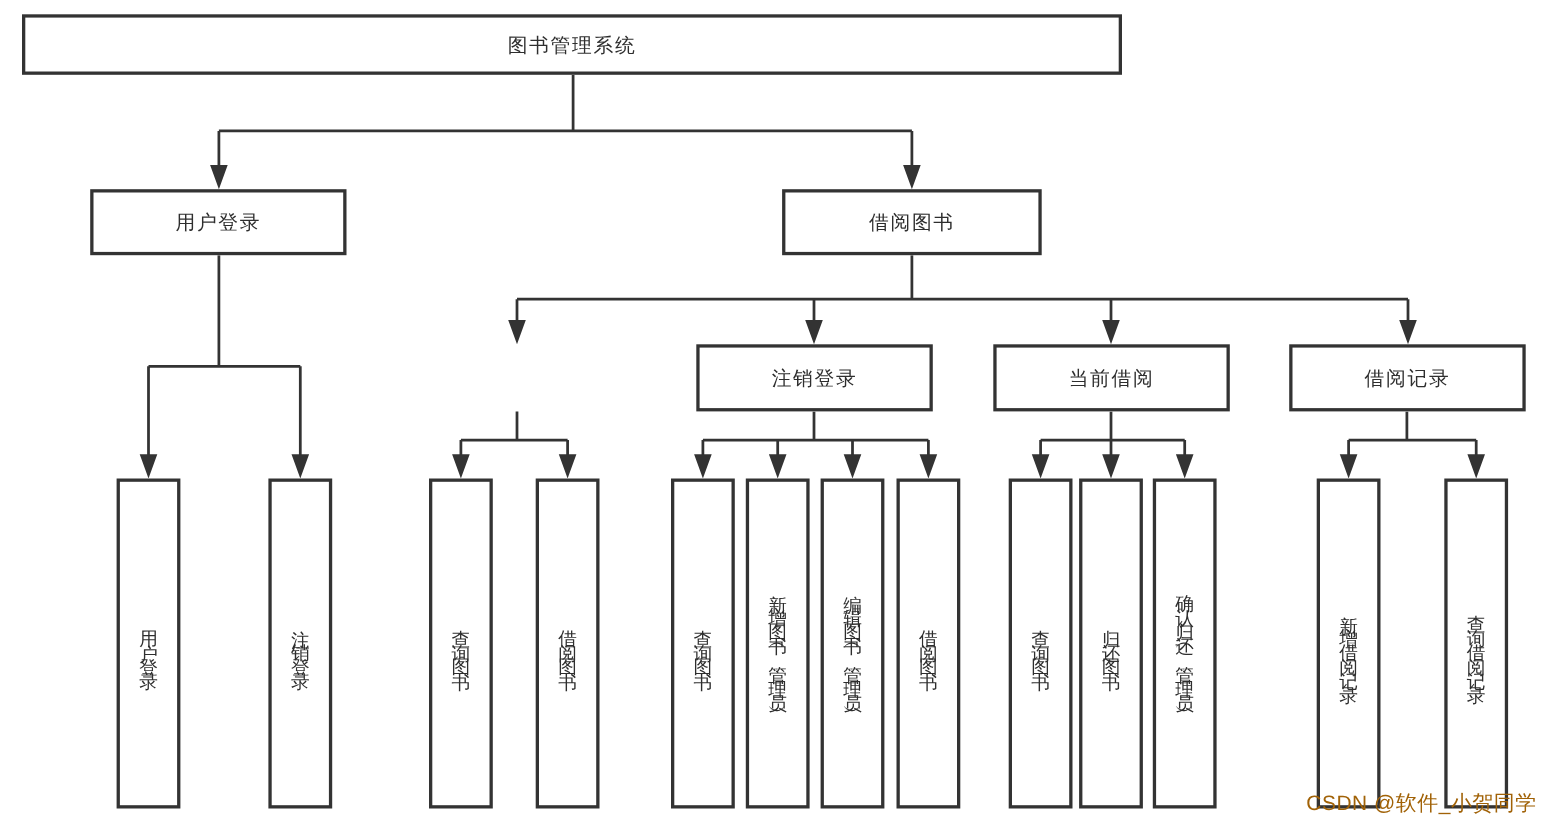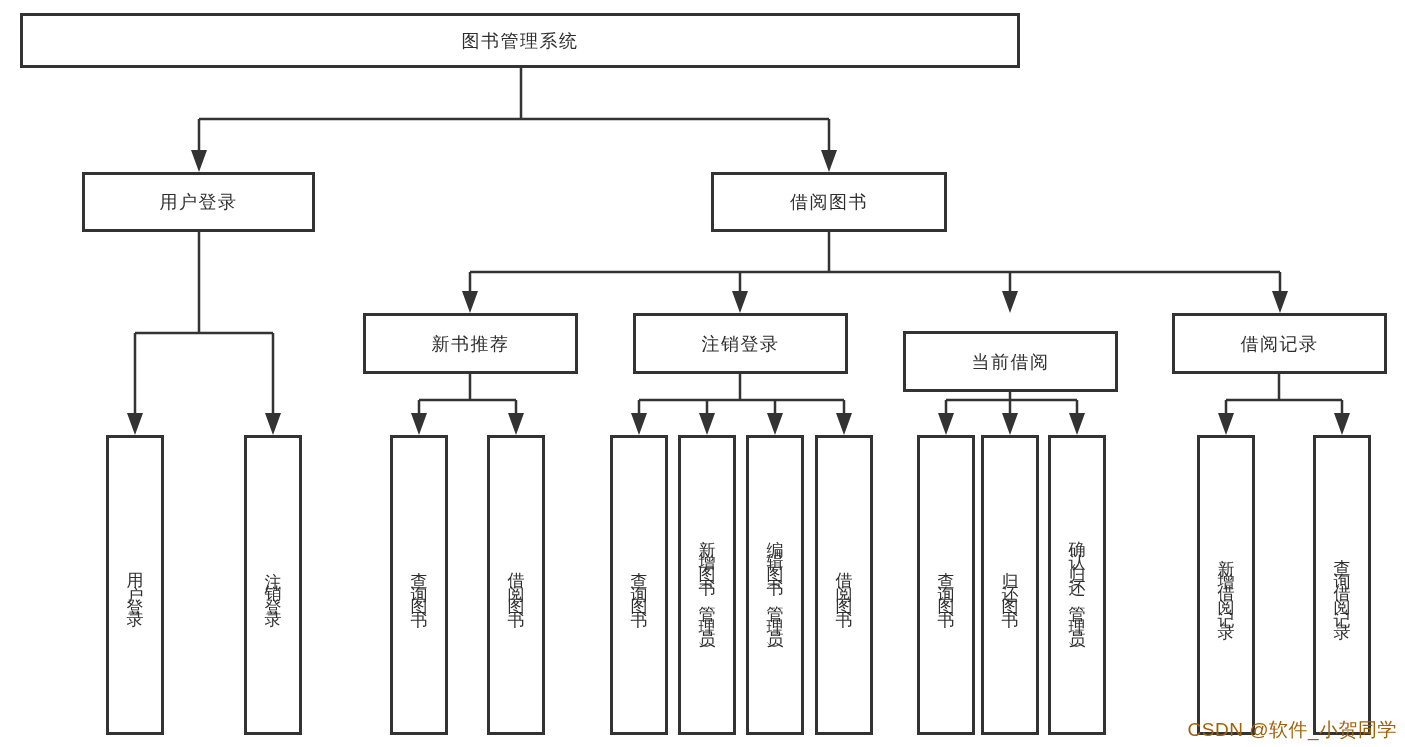--- a/index.html
+++ b/index.html
@@ -74,27 +74,24 @@
     <span>图书管理系统</span>
   </div>
 
   <div class="box h-box" style="left:82px;top:172px;width:233px;height:60px;">
     <span>用户登录</span>
   </div>
   <div class="box h-box" style="left:711px;top:172px;width:236px;height:60px;">
     <span>借阅图书</span>
   </div>
 
-  <div class="box h-box" style="left:363px;top:313px;width:215px;height:61px;">
-    <span>新书推荐</span>
-  </div>
   <div class="box h-box" style="left:633px;top:313px;width:215px;height:61px;">
     <span>注销登录</span>
   </div>
-  <div class="box h-box" style="left:903px;top:313px;width:215px;height:61px;margin-top:18px;">
+  <div class="box h-box" style="left:903px;top:313px;width:215px;height:61px;">
     <span>当前借阅</span>
   </div>
   <div class="box h-box" style="left:1172px;top:313px;width:215px;height:61px;">
     <span>借阅记录</span>
   </div>
 
   <div class="box v-box" style="left:106px;top:435px;width:58px;height:300px;">
     <span>用户登录</span>
   </div>
   <div class="box v-box" style="left:244px;top:435px;width:58px;height:300px;">

